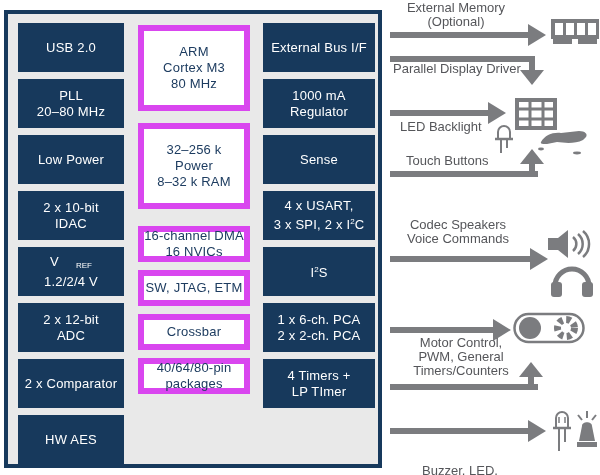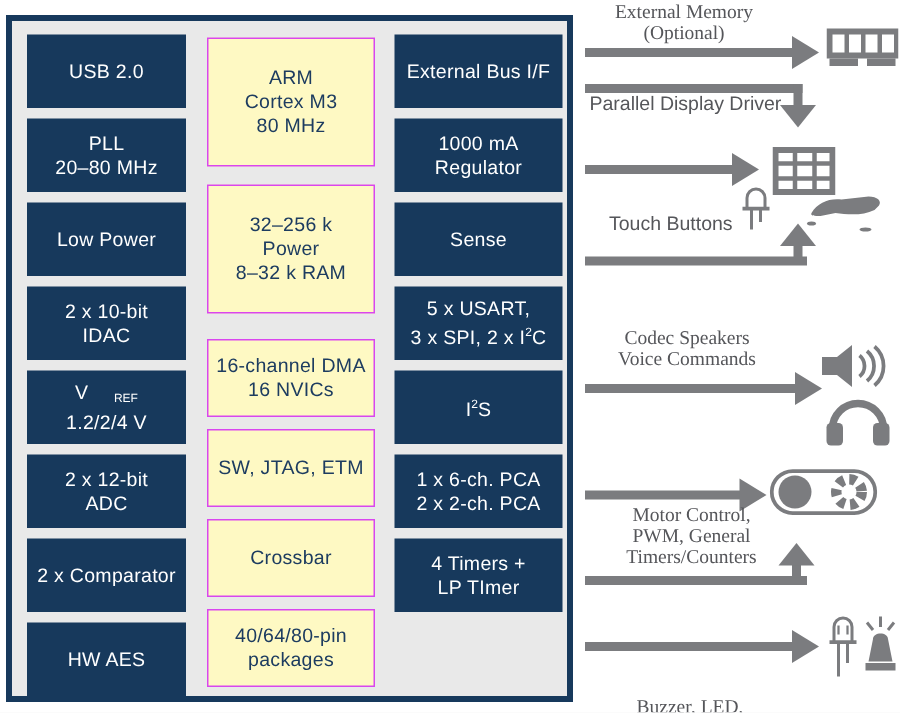--- a/index.html
+++ b/index.html
@@ -16,31 +16,31 @@
   .col-left  { left:10px;  top:9px;  width:106px; }
   .col-mid   { left:130px; top:11px; width:112px; }
   .col-right { left:255px; top:9px;  width:112px; }
   .blk {
     box-sizing:border-box; width:100%;
     display:flex; flex-direction:column; align-items:center; justify-content:center;
     text-align:center; font-size:13px; line-height:16px; letter-spacing:0.2px;
   }
   .col-left .blk, .col-right .blk { height:49px; margin-bottom:7px; }
   .navy { background:#17395c; color:#ffffff; }
-  .wht  { background:#fef9c3; color:#1d3c60; border:1px solid #d946ef; }
+  .wht  { background:#ffffff; color:#1d3c60; border:6px solid #d946ef; }
   .col-mid .blk-tall { height:86px; }
-  .col-mid .blk-sm   { height:52px; }
+  .col-mid .blk-sm   { height:36px; }
   .mb12{margin-bottom:12px;} .mb17{margin-bottom:17px;} .mb8{margin-bottom:8px;}
   .ln { display:block; }
   .subsc { font-size:8px; vertical-align:-2px; letter-spacing:0;margin-left:17px; }
   .supsc { font-size:8px; vertical-align:5px; letter-spacing:0; }
   
   .annot { position:absolute; left:0; top:0; width:600px; height:475px; }
   .ann-label { position:absolute; font-size:13px; line-height:14px; color:#55565a; white-space:nowrap; }
-  .center { text-align:center; white-space:normal;font-family:Liberation Serif, serif; }
+  .center { text-align:center; white-space:normal; }
   .bar  { position:absolute; height:6px; background:#7b7c7f; }
   .vbar { position:absolute; width:6px;  background:#7b7c7f; }
   .head-right { position:absolute; width:0; height:0;
     border-top:11px solid transparent; border-bottom:11px solid transparent;
     border-left:18px solid #7b7c7f; }
   .head-down { position:absolute; width:0; height:0;
     border-left:12px solid transparent; border-right:12px solid transparent;
     border-top:15px solid #7b7c7f; }
   .head-up { position:absolute; width:0; height:0;
     border-left:12px solid transparent; border-right:12px solid transparent;
@@ -117,21 +117,21 @@
           <span class="ln">External Bus I/F</span>
         </div>
       <div class="blk navy">
           <span class="ln">1000 mA</span>
           <span class="ln">Regulator</span>
         </div>
       <div class="blk navy">
           <span class="ln">Sense</span>
         </div>
       <div class="blk navy">
-        <span class="ln">5 x USART,</span>
+        <span class="ln">4 x USART,</span>
         <span class="ln"><span>3 x SPI, 2 x I</span><span class="supsc">2</span><span>C</span></span>
       </div>
       <div class="blk navy">
         <span class="ln"><span>I</span><span class="supsc">2</span><span>S</span></span>
       </div>
       <div class="blk navy">
           <span class="ln">1 x 6-ch. PCA</span>
           <span class="ln">2 x 2-ch. PCA</span>
         </div>
       <div class="blk navy">
@@ -167,40 +167,43 @@
       <div class="head-down" style="left:520px; top:70px;"></div>
     </div>
     <div class="ann-label" style="left:393px; top:62px;">
       <span>Parallel Display Driver</span>
     </div>
 
     <div>
       <div class="bar" style="left:390px; top:110px; width:100px;"></div>
       <div class="head-right" style="left:488px; top:102px;"></div>
     </div>
+    <div class="ann-label" style="left:400px; top:120px;">
+      <span>LED Backlight</span>
+    </div>
     <svg class="icon" style="left:515px; top:98px;" width="42" height="32" viewBox="0 0 42 32">
       <rect x="2" y="2" width="38" height="28" fill="#ffffff" stroke="#7b7c7f" stroke-width="4"></rect>
       <line x1="15" y1="2" x2="15" y2="30" stroke="#7b7c7f" stroke-width="3"></line>
       <line x1="28" y1="2" x2="28" y2="30" stroke="#7b7c7f" stroke-width="3"></line>
       <line x1="2" y1="11" x2="40" y2="11" stroke="#7b7c7f" stroke-width="3"></line>
       <line x1="2" y1="21" x2="40" y2="21" stroke="#7b7c7f" stroke-width="3"></line>
     </svg>
     <svg class="icon" style="left:493px; top:124px;" width="22" height="30" viewBox="0 0 22 30">
       <path d="M5,15 V8 a6,6 0 0 1 12,0 V15" fill="none" stroke="#7b7c7f" stroke-width="2"></path>
       <line x1="2" y1="15" x2="20" y2="15" stroke="#7b7c7f" stroke-width="2.5"></line>
       <line x1="8" y1="16" x2="8" y2="29" stroke="#7b7c7f" stroke-width="2"></line>
       <line x1="14" y1="16" x2="14" y2="24" stroke="#7b7c7f" stroke-width="2"></line>
     </svg>
     <svg class="icon" style="left:537px; top:127px;" width="52" height="30" viewBox="0 0 52 30">
       <path d="M4,15 C8,8 16,5 24,6 L42,4 C48,4 51,7 49,10 L46,13 C38,17 28,16 20,15 L10,17 C6,17 3,17 4,15 Z" fill="#7b7c7f"></path>
       <ellipse cx="4" cy="22" rx="3" ry="1.4" fill="#7b7c7f"></ellipse>
       <ellipse cx="40" cy="26" rx="4" ry="1.4" fill="#7b7c7f"></ellipse>
     </svg>
 
-    <div class="ann-label" style="left:406px; top:142px;">
+    <div class="ann-label" style="left:406px; top:154px;">
       <span>Touch Buttons</span>
     </div>
     <div>
       <div class="bar" style="left:390px; top:171px; width:148px;"></div>
       <div class="vbar" style="left:529px; top:163px; height:9px;"></div>
       <div class="head-up" style="left:520px; top:149px;"></div>
     </div>
 
     <div class="ann-label center" style="left:388px; top:218px; width:140px;">
       <span class="ln">Codec Speakers</span>

